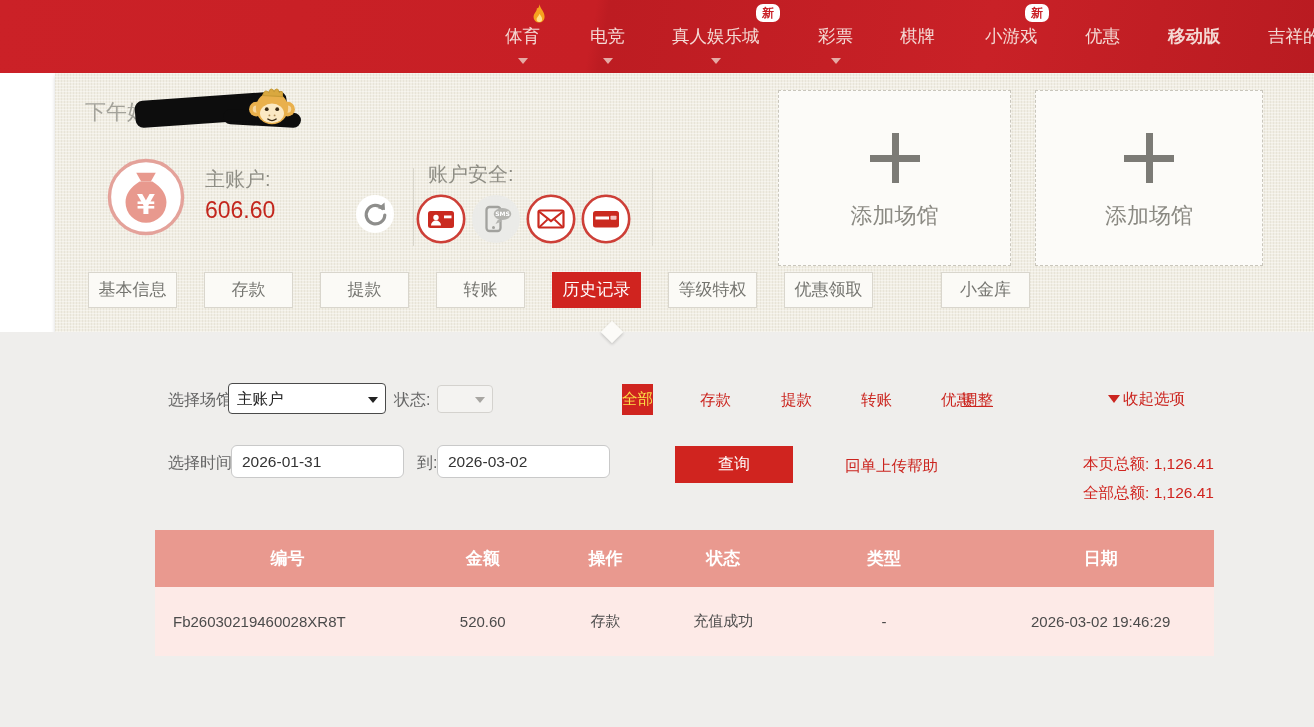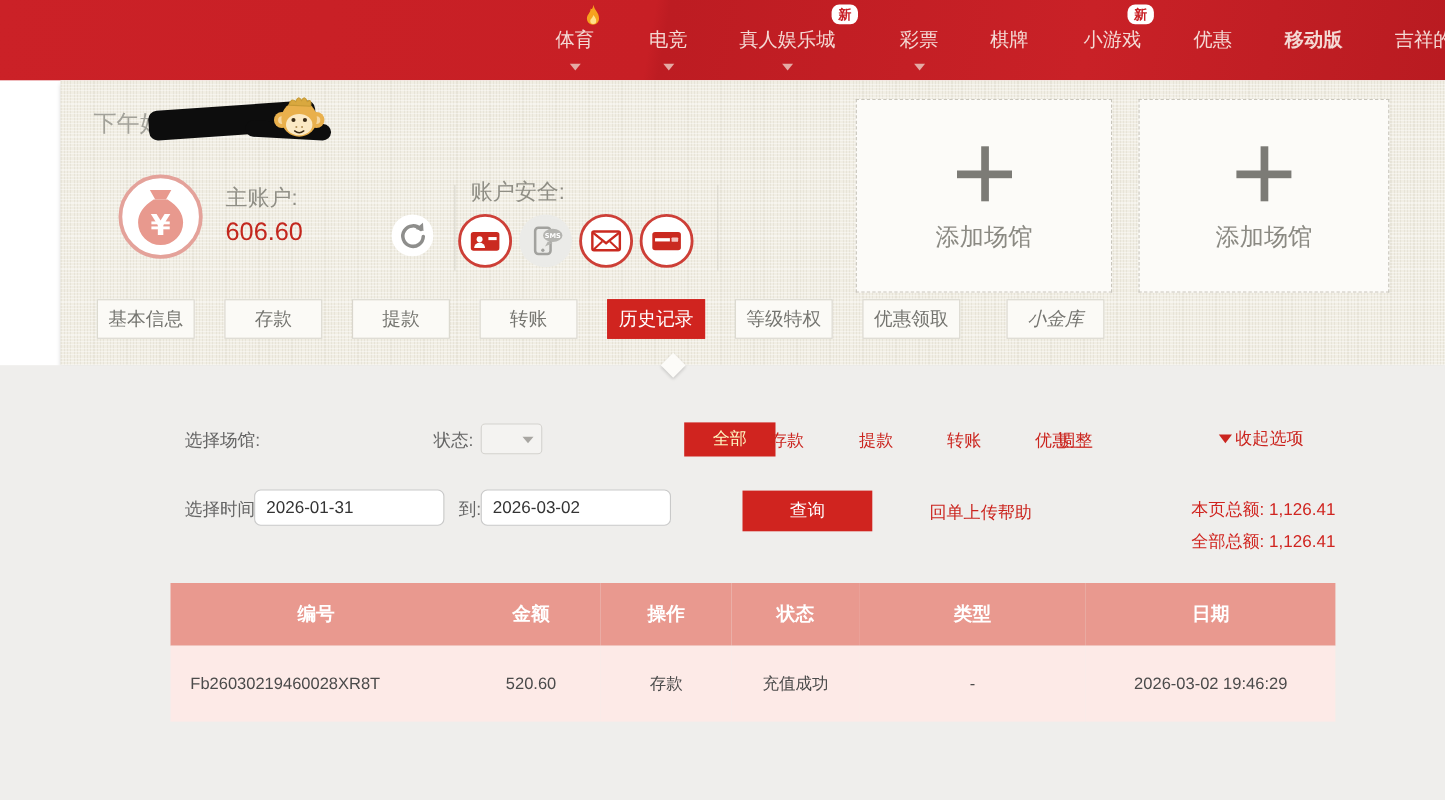--- a/index.html
+++ b/index.html
@@ -56,21 +56,21 @@
   .flabel{position:absolute;font-size:16px;color:#666;}
   .select-wrap{position:absolute;}
   .select-wrap select{width:100%;height:100%;appearance:none;-webkit-appearance:none;
     background:#fff;border:1px solid #4a4a4a;border-radius:4px;font-size:15.5px;color:#222;
     padding:0 22px 0 8px;font-family:inherit;}
   .select-wrap .sel-caret{position:absolute;right:8px;top:50%;margin-top:-2px;width:0;height:0;
     border-left:5px solid transparent;border-right:5px solid transparent;border-top:6px solid #222;pointer-events:none;}
   .select-wrap.disabled select{border:1px solid #c9c7c2;background:#f7f6f4;color:#999;}
   .select-wrap.disabled .sel-caret{border-top-color:#a8a6a2;}
   .type-btn{position:absolute;font-size:15.5px;color:#cb251f;cursor:pointer;}
-  .type-btn.active{background:var(--accent);color:#fef9c3;padding:5px 26px;font-family:Liberation Serif, serif;}
+  .type-btn.active{background:var(--accent);color:#fde047;padding:5px 0;font-family:Liberation Serif, serif;}
   .collapse{position:absolute;font-size:15.5px;color:#cb251f;cursor:pointer;}
   .tri-down{display:inline-block;width:0;height:0;border-left:6px solid transparent;
     border-right:6px solid transparent;border-top:8px solid #cb251f;margin-right:3px;vertical-align:1px;}
   .date-input{position:absolute;height:33px;background:#fff;border:1px solid #c9c9c9;border-radius:6px;
     font-size:15.5px;color:#333;padding:0 10px;font-family:inherit;}
   .search-btn{position:absolute;width:118px;height:37px;background:var(--accent);color:#fff;
     border:none;font-size:16px;cursor:pointer;font-family:inherit;}
   .help-link{position:absolute;font-size:15.5px;color:#cb251f;cursor:pointer;}
   .totals{position:absolute;right:100px;text-align:right;font-size:15.5px;color:#d0241f;line-height:29px;}
 
@@ -203,28 +203,34 @@
       <div class="add-label">添加场馆</div>
     </div>
 
     <div class="tab" style="left:33px;">基本信息</div>
     <div class="tab" style="left:149px;">存款</div>
     <div class="tab" style="left:265px;">提款</div>
     <div class="tab" style="left:381px;">转账</div>
     <div class="tab active" style="left:497px;">历史记录</div>
     <div class="tab" style="left:613px;">等级特权</div>
     <div class="tab" style="left:729px;">优惠领取</div>
-    <div class="tab" style="left:860px;font-style:italic;">小金库</div>
+    <div class="tab" style="left:886px;">小金库</div>
   </div>
 
   <div class="pointer-diamond"></div>
 
   <div class="content">
 
     <span class="flabel" style="left:168px;top:58px;">选择场馆:</span>
+    <div class="select-wrap" style="left:228px;top:51px;width:158px;height:31px;">
+      <select>
+        <option>主账户</option>
+      </select>
+      <span class="sel-caret"></span>
+    </div>
     <span class="flabel" style="left:394px;top:58px;">状态:</span>
     <div class="select-wrap disabled" style="left:437px;top:53px;width:56px;height:28px;">
       <select disabled=""><option></option></select>
       <span class="sel-caret"></span>
     </div>
 
     <span class="type-btn active" style="left:622px;top:52px;">全部</span>
     <span class="type-btn" style="left:700px;top:58px;">存款</span>
     <span class="type-btn" style="left:781px;top:58px;">提款</span>
     <span class="type-btn" style="left:861px;top:58px;">转账</span>

